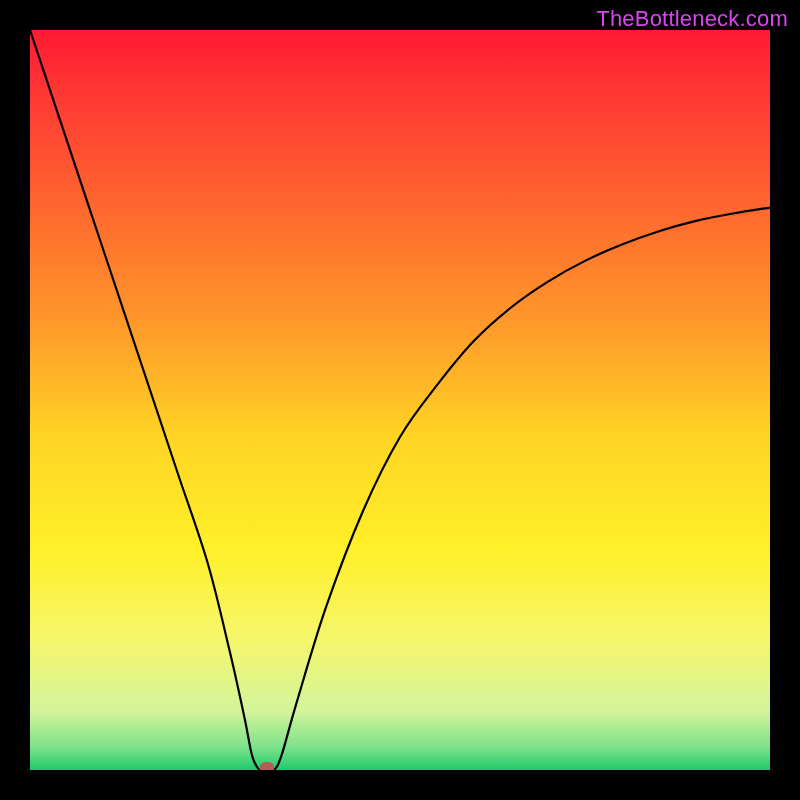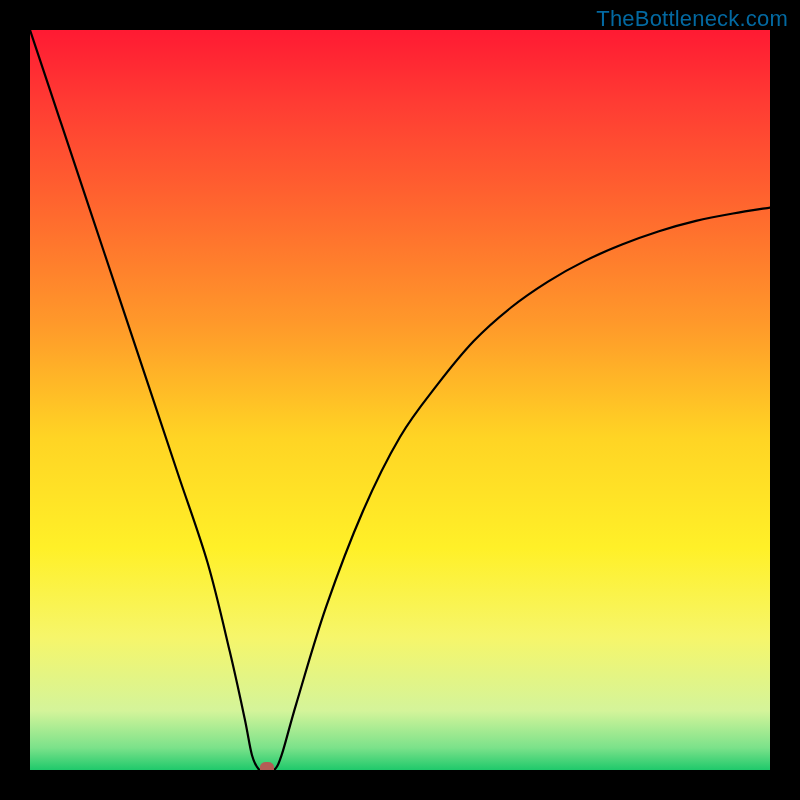--- a/index.html
+++ b/index.html
@@ -24,21 +24,21 @@
     left: 30px;
     top: 30px;
     width: 740px;
     height: 740px;
     overflow: hidden;
   }
   .watermark {
     position: absolute;
     top: 6px;
     right: 12px;
-    color: #0369a1;
+    color: #d946ef;
     font-size: 22px;
     font-weight: 400;
     letter-spacing: 0.2px;
     z-index: 5;
   }
   svg.curve {
     position: absolute;
     left: 0;
     top: 0;
     width: 740px;

